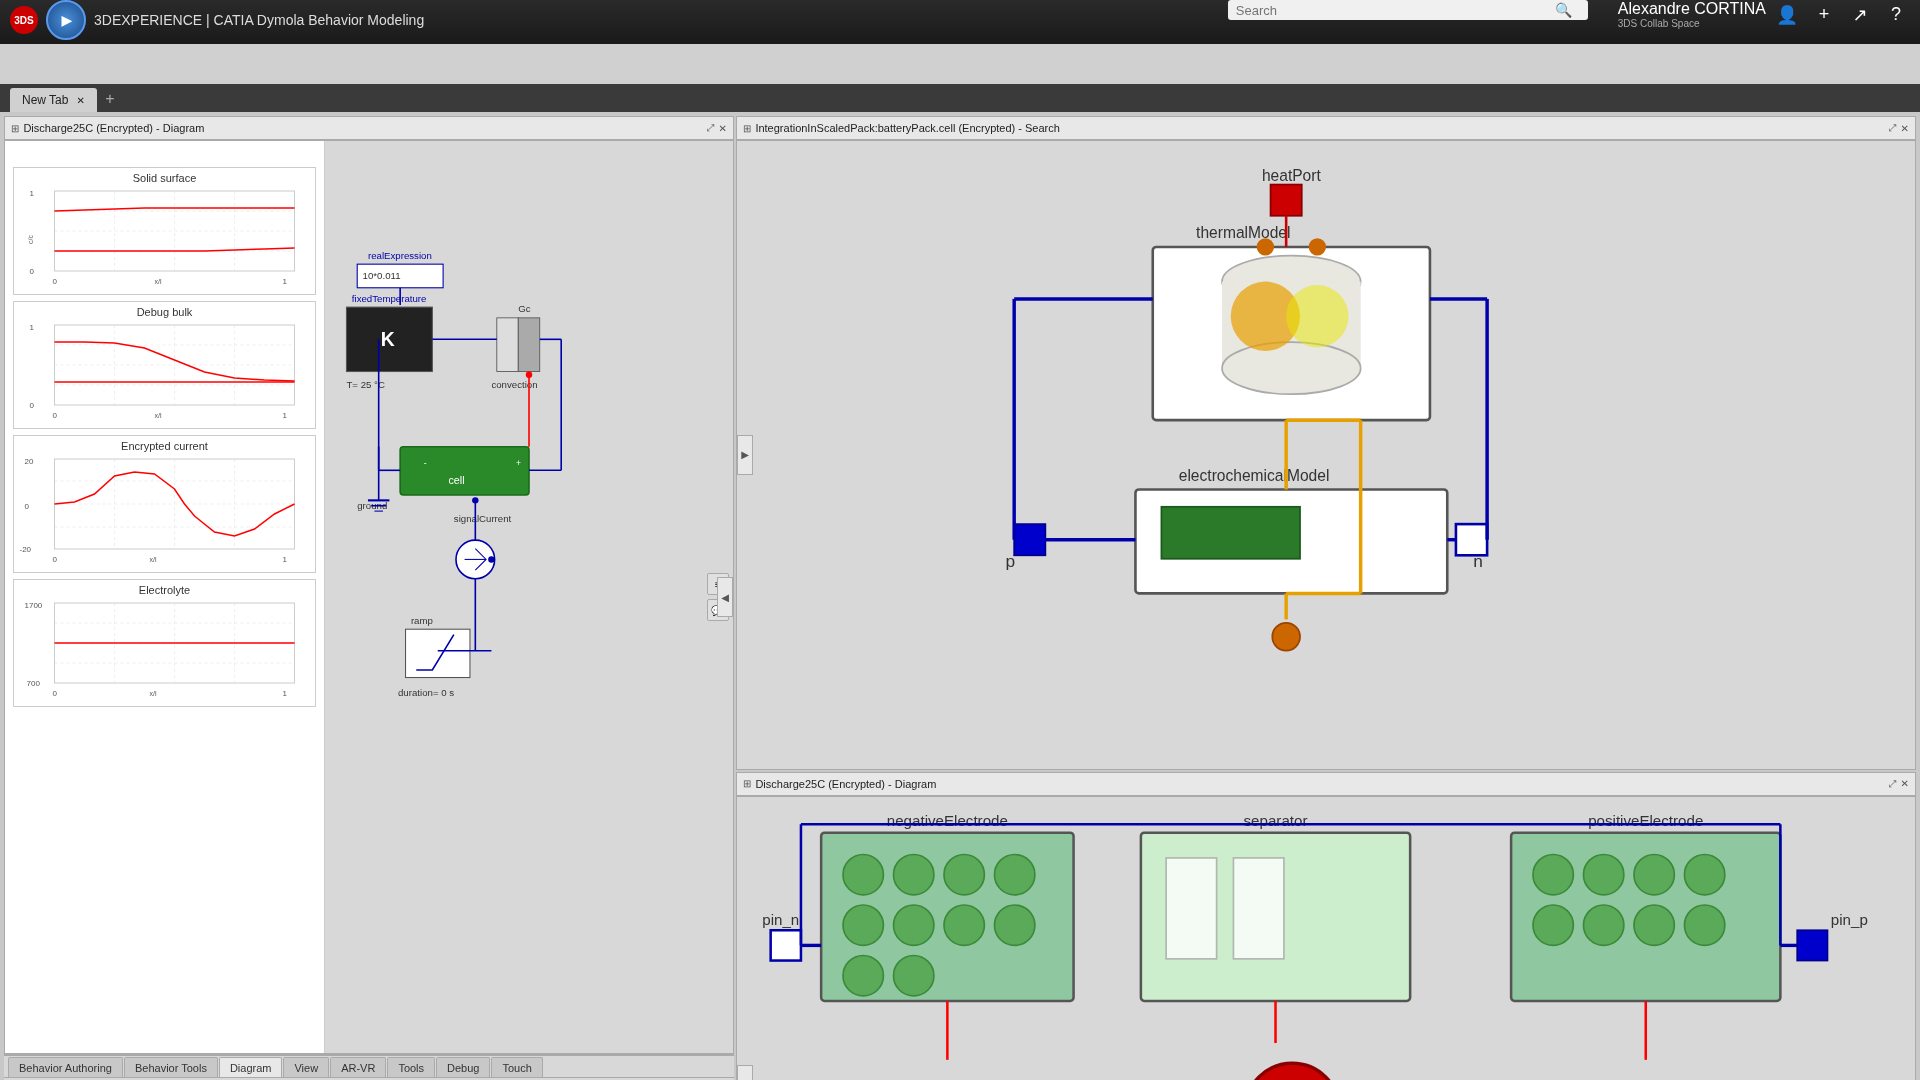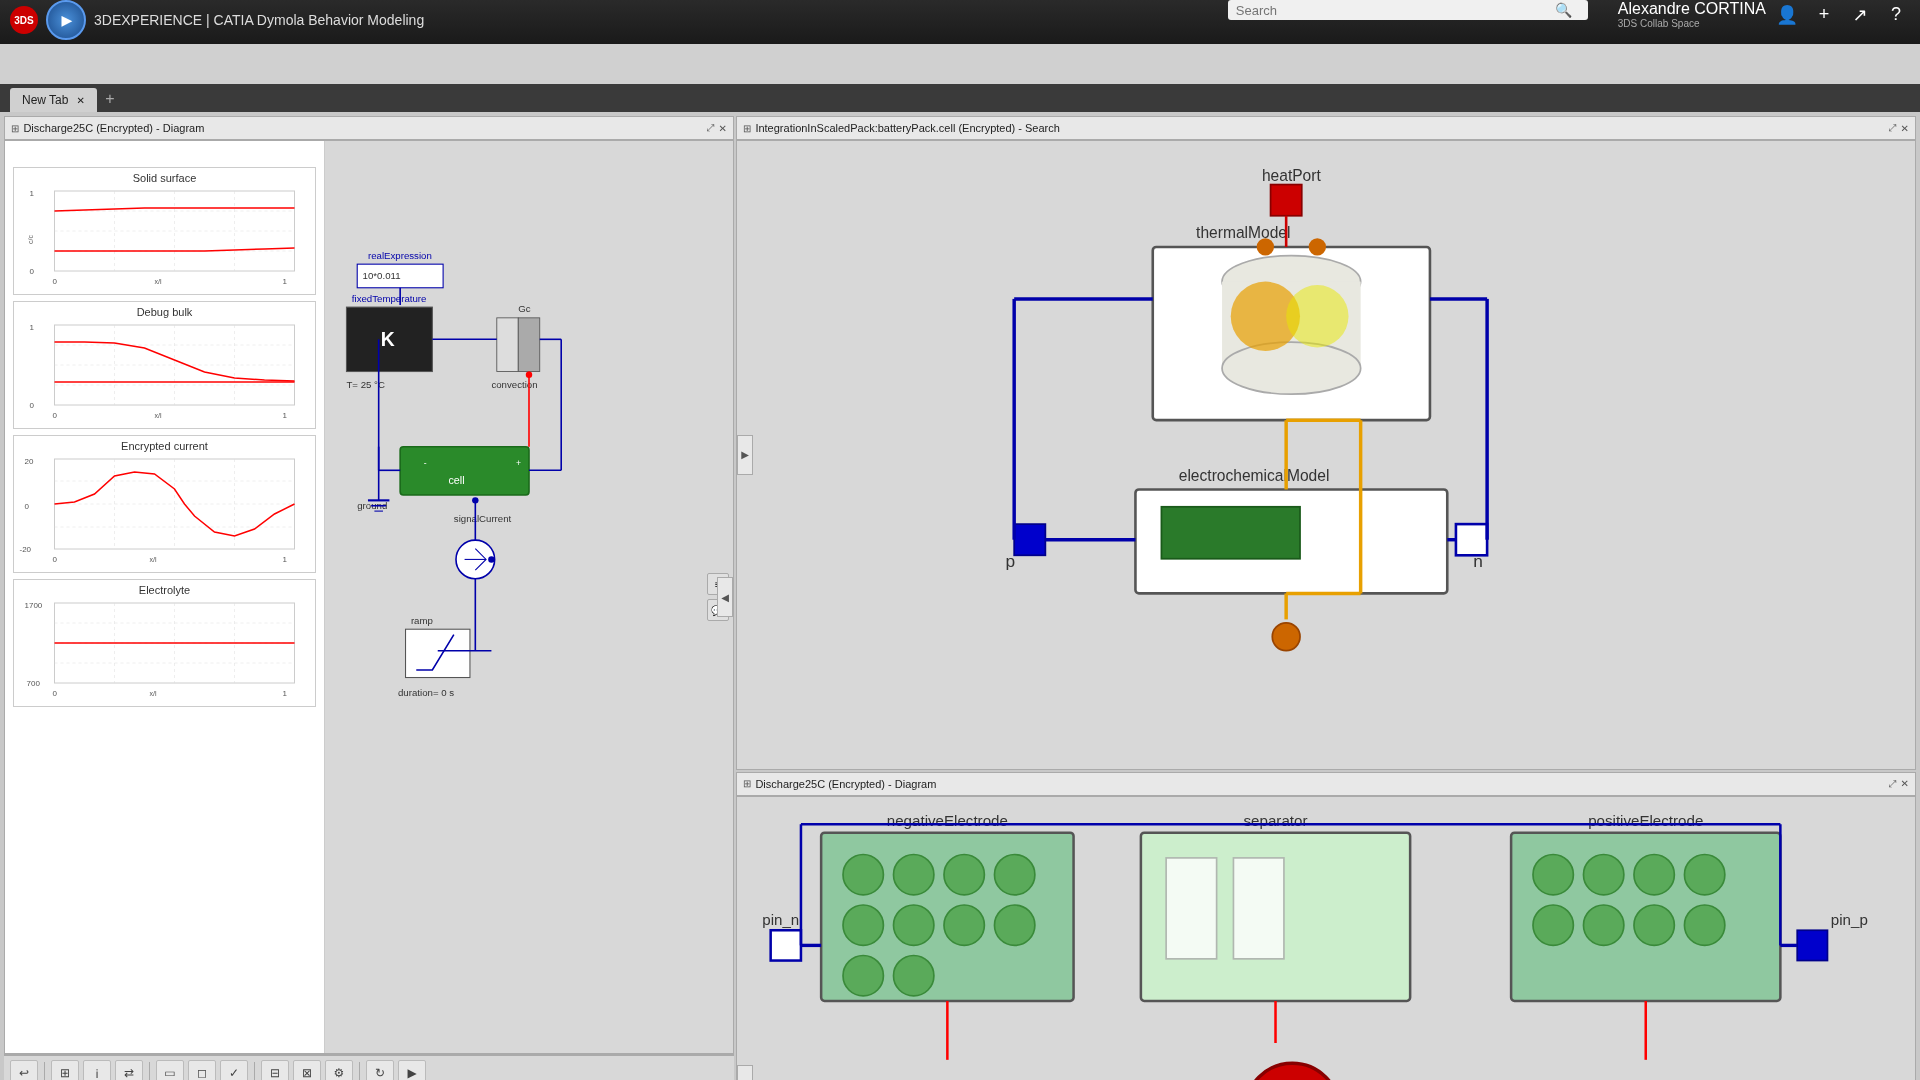--- a/index.html
+++ b/index.html
@@ -496,20 +496,30 @@
         <div class="expand-arrow expand-right">◀</div>
         
         <div class="side-icons">
           <div class="side-icon-btn">≡</div>
           <div class="side-icon-btn">💬</div>
         </div>
       </div>
     </div>
 
     <div id="bottom-area">
+      <div class="toolbar-tabs">
+        <div class="toolbar-tab">Behavior Authoring</div>
+        <div class="toolbar-tab">Behavior Tools</div>
+        <div class="toolbar-tab active">Diagram</div>
+        <div class="toolbar-tab">View</div>
+        <div class="toolbar-tab">AR-VR</div>
+        <div class="toolbar-tab">Tools</div>
+        <div class="toolbar-tab">Debug</div>
+        <div class="toolbar-tab">Touch</div>
+      </div>
       <div class="toolbar-buttons">
         <div class="tb-btn">↩</div>
         <div class="tb-separator"></div>
         <div class="tb-btn">⊞</div>
         <div class="tb-btn">ℹ</div>
         <div class="tb-btn">⇄</div>
         <div class="tb-separator"></div>
         <div class="tb-btn">▭</div>
         <div class="tb-btn">◻</div>
         <div class="tb-btn">✓</div>

